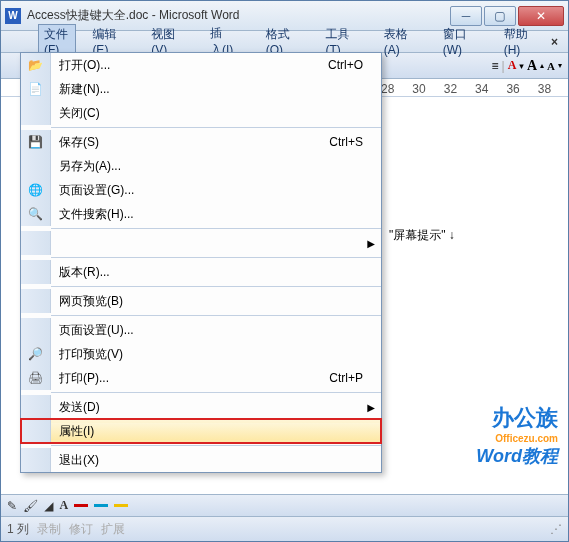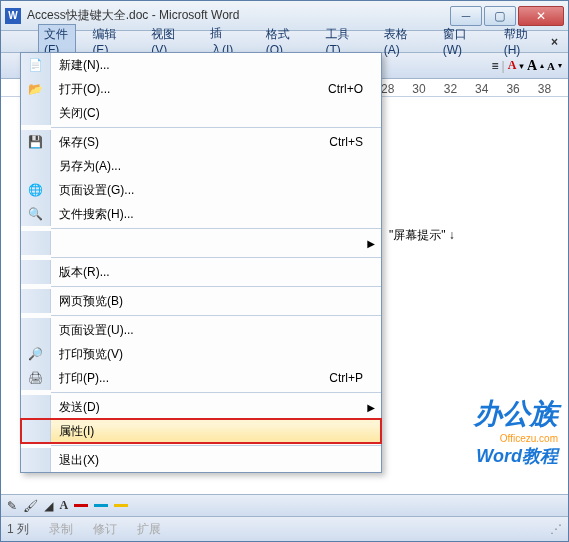--- a/index.html
+++ b/index.html
@@ -29,26 +29,26 @@
 .dropdown .arrow { position: absolute; right: 6px; font-size: 10px; color: #000; }
 .dropdown .sep { height: 1px; margin: 2px 0 2px 30px; background: #c2d0e2; }
 .dropdown .row.highlight { outline: 2px solid #d92222; outline-offset: -1px; }
 .dropdown .row.highlight .label, .dropdown .row.highlight .shortcut { background: linear-gradient(#fef6d8,#fde9a8); }
 .dropdown .row.highlight { background: linear-gradient(#fef6d8,#fde9a8); }
 
 .ruler { height: 18px; background: #fff; border-bottom: 1px solid #c2d0e2; display: flex; align-items: flex-end; font-size: 9px; color: #555; padding-left: 380px; gap: 18px; }
 .docarea { flex: 1; background: #fff; position: relative; padding-left: 388px; padding-top: 130px; }
 .docarea .text { color: #000; }
 
-.statusbar { height: 22px; background: linear-gradient(#e8eef7,#d0ddef); border-top: 1px solid #a0b5cc; display: flex; align-items: center; padding: 12px 6px; gap: 20px; color: #555; }
+.statusbar { height: 22px; background: linear-gradient(#e8eef7,#d0ddef); border-top: 1px solid #a0b5cc; display: flex; align-items: center; padding: 12px 6px; gap: 8px; color: #555; }
 .statusbar .dim { color: #aaa; }
 
 .watermark { position: absolute; right: 10px; bottom: 26px; pointer-events: none; text-align: right; }
-.watermark .l1 { font-size: 28px; font-weight: 900; color: #1b77d6; font-style: italic; }
-.watermark .l2 { font-size: 10px; color: #ff9a1a; font-weight: normal; }
+.watermark .l1 { font-size: 22px; font-weight: 900; color: #1b77d6; }
+.watermark .l2 { font-size: 10px; color: #ff9a1a; font-weight: bold; }
 .watermark .l3 { font-size: 18px; font-weight: 900; color: #1b77d6; font-style: italic; }
 
 .ico { width: 16px; height: 16px; display: inline-flex; align-items: center; justify-content: center; font-size: 12px; }
 .ico-new { color: #555; } .ico-new::before { content: "📄"; }
 .ico-open { color: #e0a030; } .ico-open::before { content: "📂"; }
 .ico-save { color: #2a5fbd; } .ico-save::before { content: "💾"; }
 .ico-savew { color: #2a5fbd; } .ico-savew::before { content: "🌐"; }
 .ico-search { color: #555; } .ico-search::before { content: "🔍"; }
 .ico-preview { color: #555; } .ico-preview::before { content: "🔎"; }
 .ico-print { color: #555; } .ico-print::before { content: "🖨"; }
@@ -132,32 +132,32 @@
     <span>1 列</span>
     <span class="dim">录制</span>
     <span class="dim">修订</span>
     <span class="dim">扩展</span>
     <span style="margin-left:auto;color:#888">⋰</span>
   </div>
 
   <div class="dropdown" id="file-menu">
       <div class="row">
         <div class="iconcol">
-          <span class="ico ico-new"></span>
-        </div>
-        <div class="label">新建(N)...</div>
-      </div>
-      <div class="row">
-        <div class="iconcol">
           <span class="ico ico-open"></span>
         </div>
         <div class="label">打开(O)...</div>
         <div class="shortcut">Ctrl+O</div>
       </div>
       <div class="row">
+        <div class="iconcol">
+          <span class="ico ico-new"></span>
+        </div>
+        <div class="label">新建(N)...</div>
+      </div>
+      <div class="row">
         <div class="iconcol"></div>
         <div class="label">关闭(C)</div>
       </div>
       <div class="sep"></div>
       <div class="row">
         <div class="iconcol">
           <span class="ico ico-save"></span>
         </div>
         <div class="label">保存(S)</div>
         <div class="shortcut">Ctrl+S</div>

